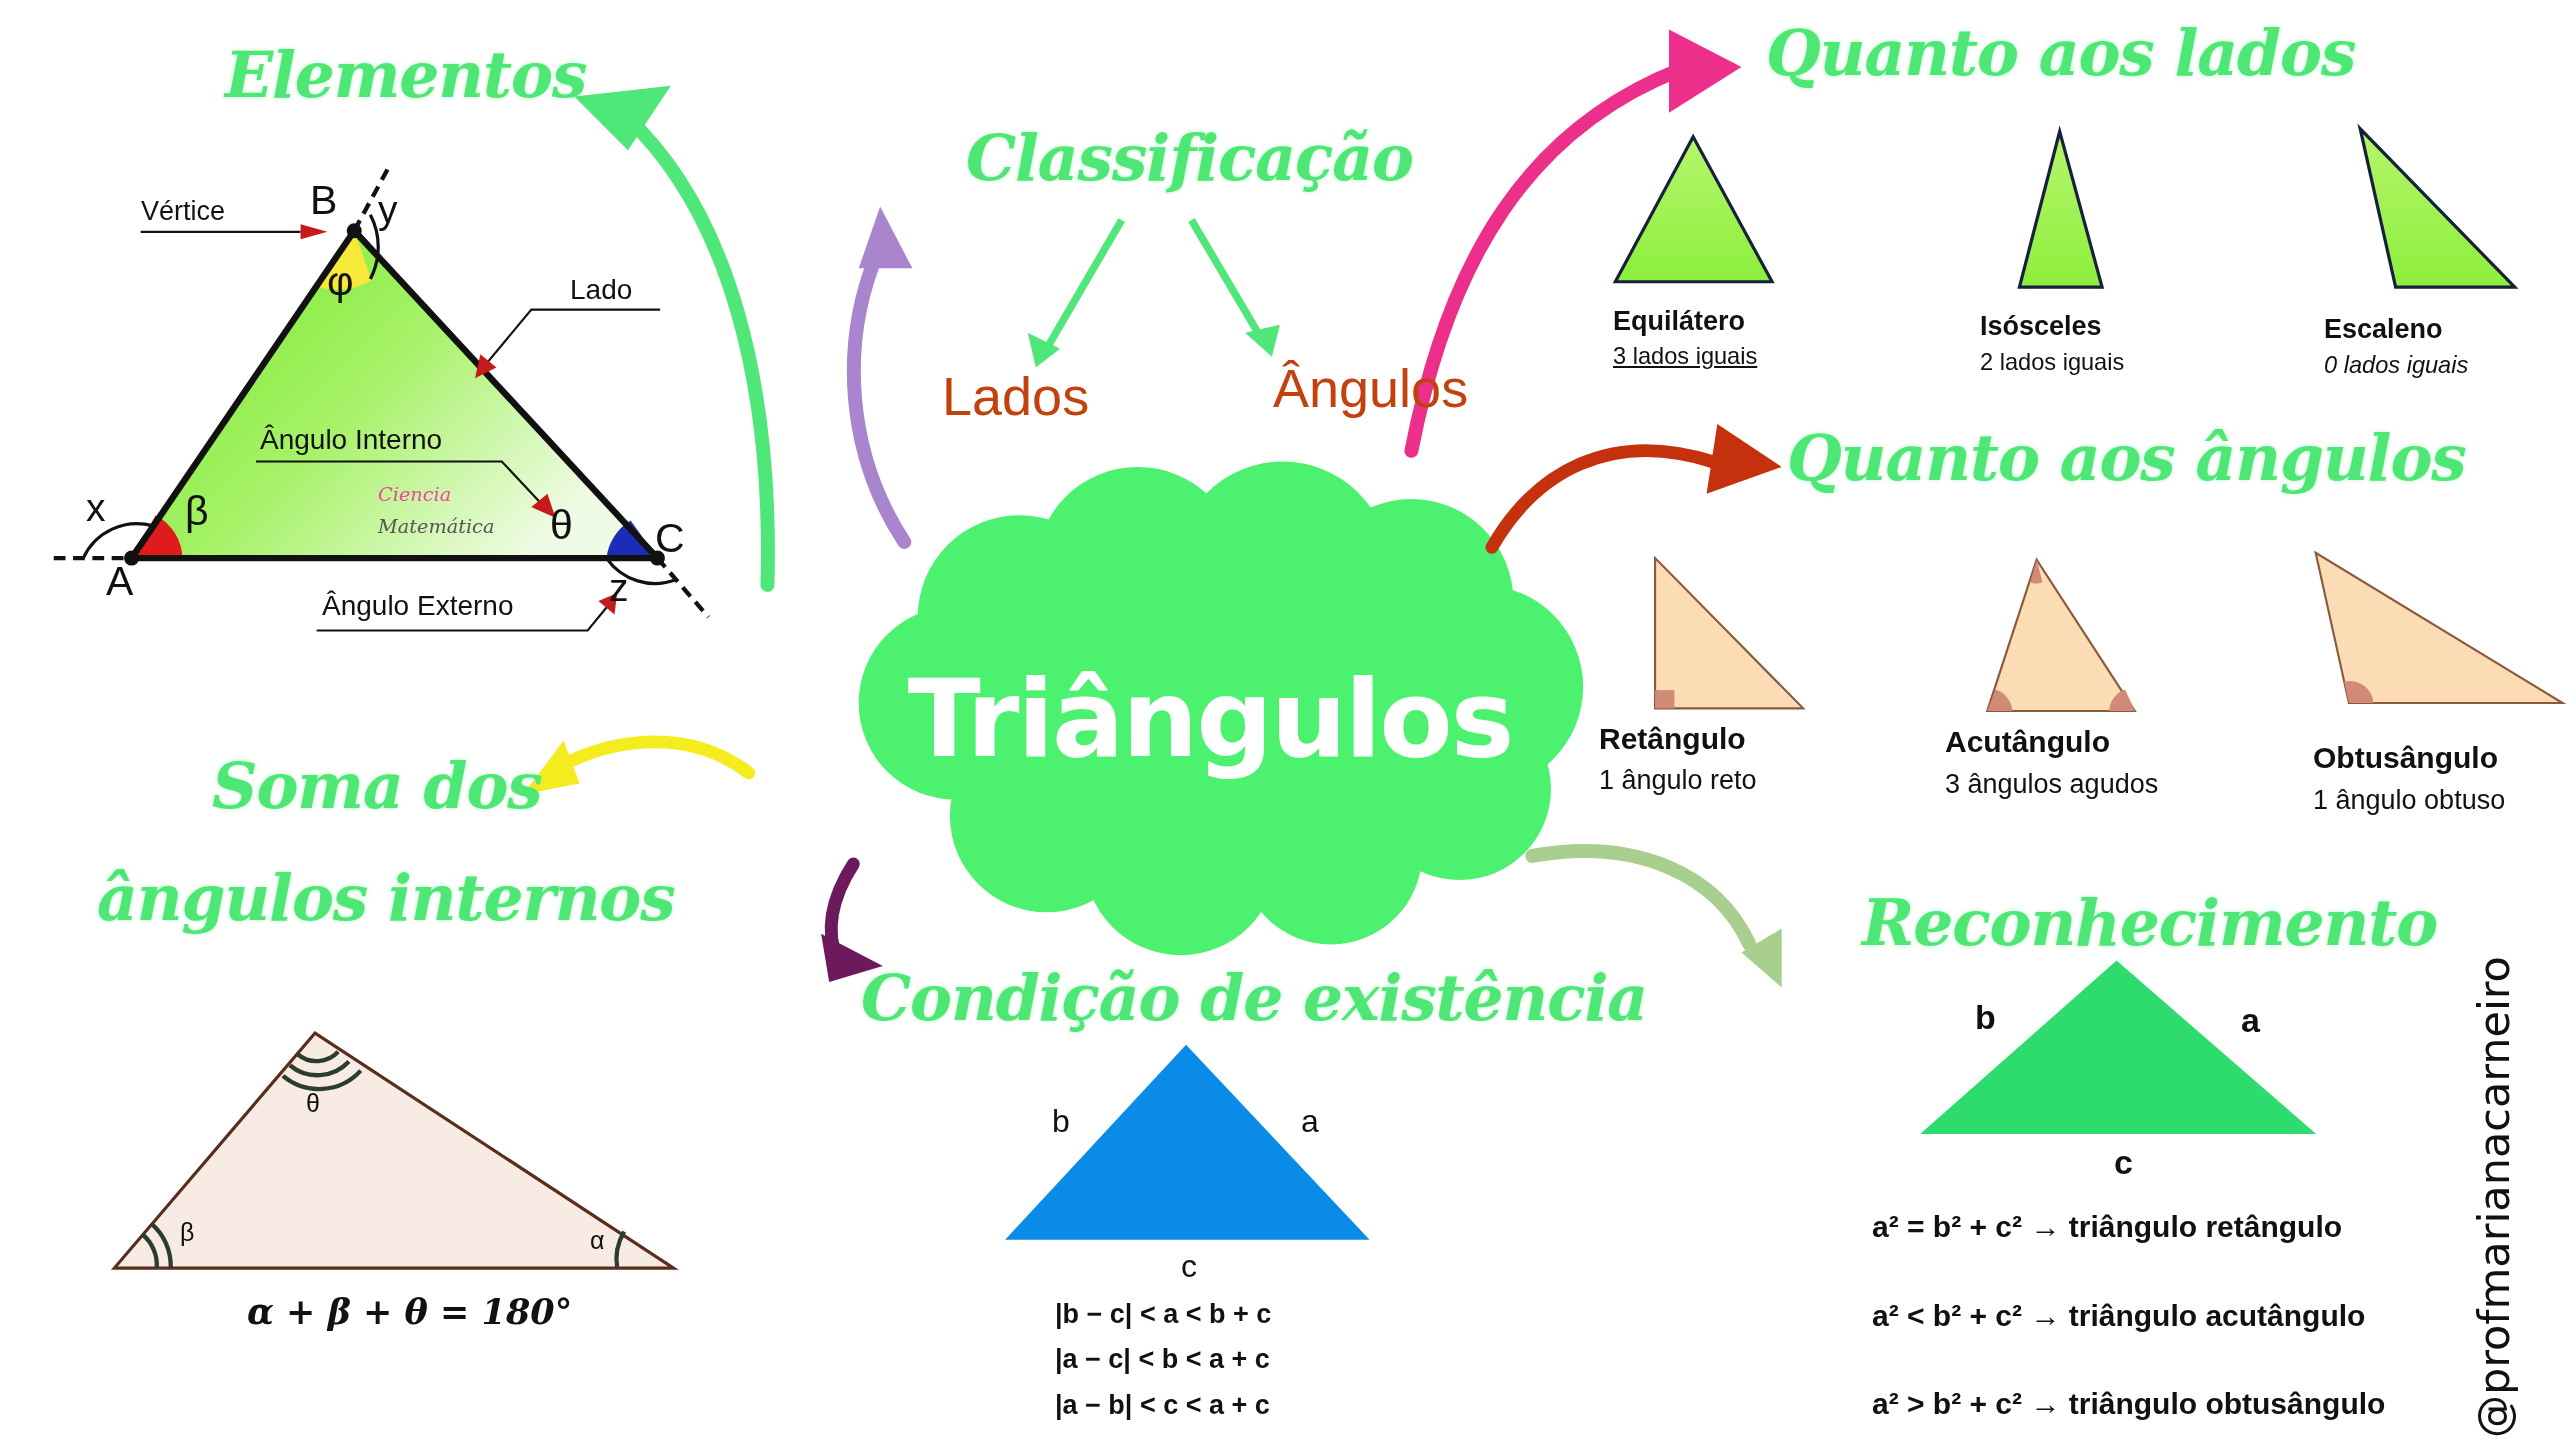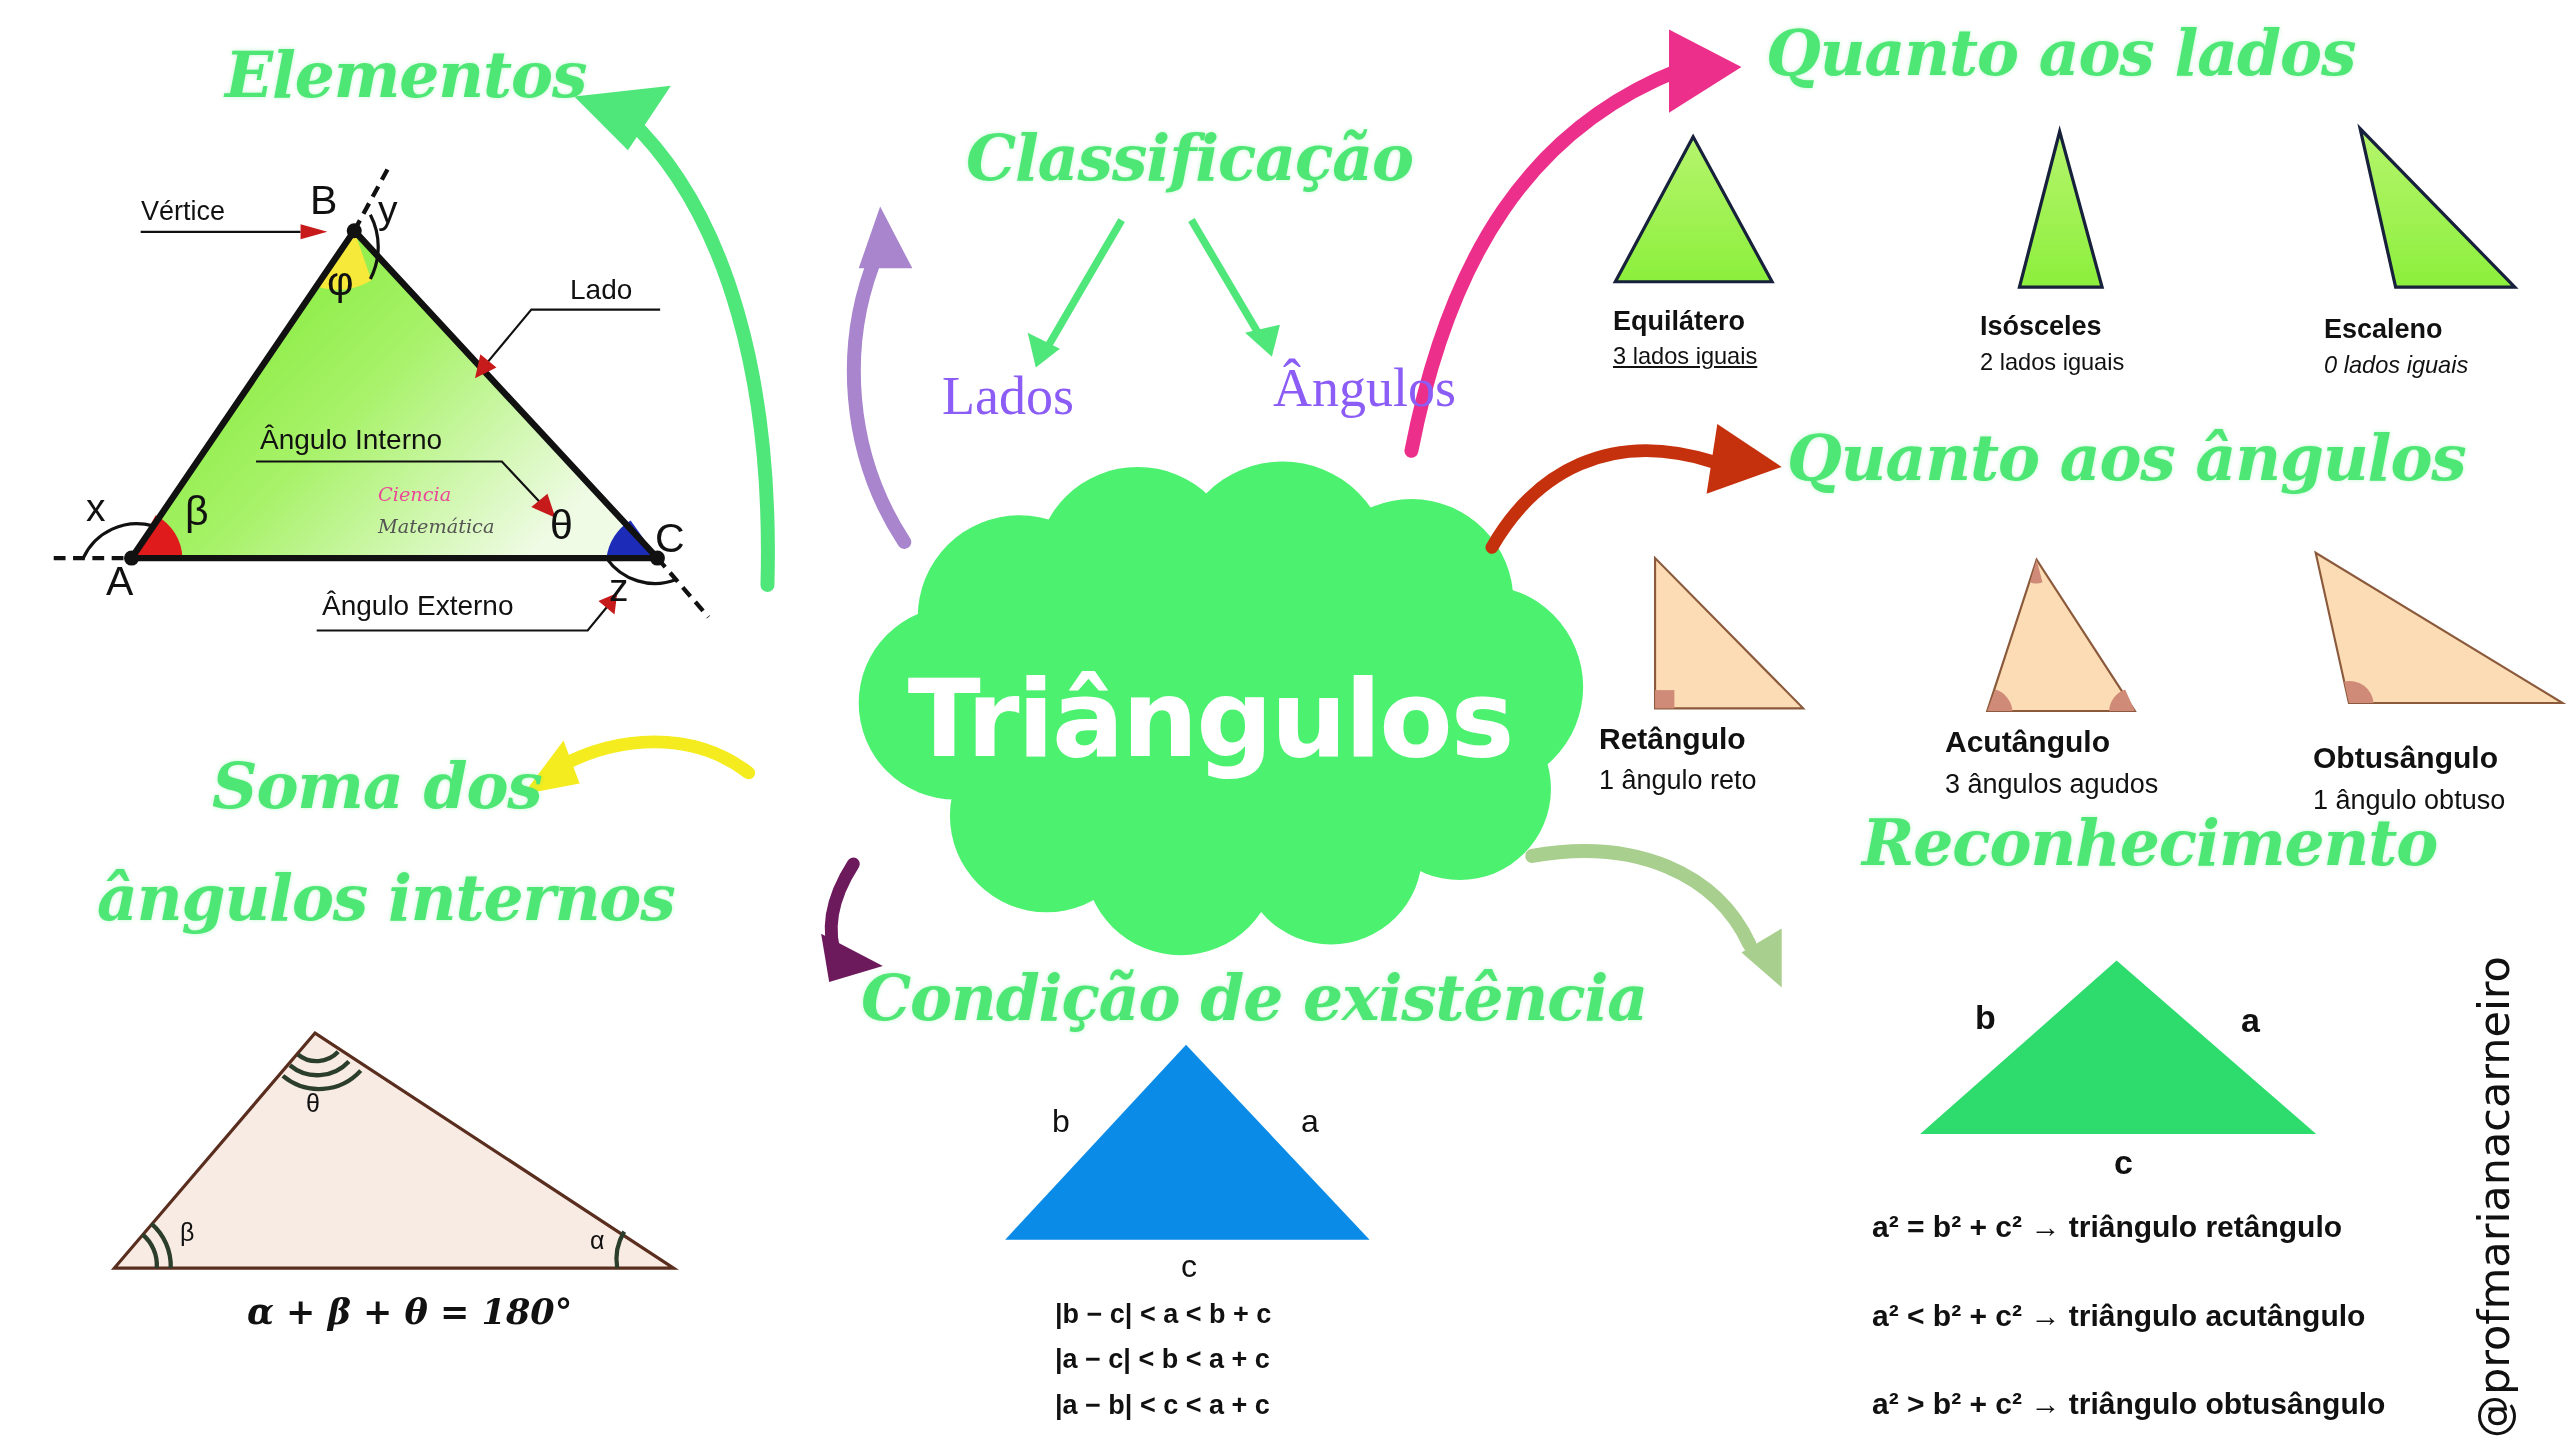--- a/index.html
+++ b/index.html
@@ -4,21 +4,21 @@
 <style>
   html, body { margin: 0; padding: 0; background: #ffffff; }
   body { width: 2576px; height: 1450px; position: relative; overflow: hidden; font-family: "Liberation Sans", sans-serif; }
   .title {
     position: absolute; font-family: "DejaVu Serif", serif; font-weight: bold; font-style: italic;
     color: #4ee775; letter-spacing: -1.1px; white-space: nowrap;
     text-shadow: 0 0 4.3px rgba(78,231,117,0.35);
   }
   .t-big { font-size: 63px; }
   .label { position: absolute; color: #111; white-space: nowrap; }
-  .hand { font-family: Liberation Serif, serif; font-weight: 300; color: #8b5cf6; }
+  .hand { font-family: Liberation Sans, sans-serif; font-weight: 300; color: #c2410c; }
   .bold { font-weight: bold; }
   svg.layer { position: absolute; left: 0; top: 0; }
   .center-title {
     position: absolute; left: 907px; top: 657px; width: 606px; text-align: center;
     font-family: "DejaVu Sans", sans-serif; font-weight: bold; font-size: 107px; color: #ffffff;
     letter-spacing: -2.1px;
   }
   .formula { font-family: "Liberation Sans", sans-serif; font-weight: bold; font-size: 27px; color: #111; }
   .watermark {
     position: absolute; left: 2469px; top: 1438px; transform-origin: 0 0; transform: rotate(-90deg);
@@ -213,21 +213,21 @@
 <div class="label" style="left:247px; top:1291px; font-size:35px; font-family:'DejaVu Serif',serif; font-weight:bold; font-style:italic;">α + β + θ = 180°</div>
 
 <div class="title t-big" style="left:861px; top:961px;">Condição de existência</div>
 <div class="label" style="left:1052px; top:1103px; font-size:32px;">b</div>
 <div class="label" style="left:1301px; top:1103px; font-size:32px;">a</div>
 <div class="label" style="left:1181px; top:1248px; font-size:32px;">c</div>
 <div class="label formula" style="left:1055px; top:1299px;">|b − c| &lt; a &lt; b + c</div>
 <div class="label formula" style="left:1055px; top:1344px;">|a − c| &lt; b &lt; a + c</div>
 <div class="label formula" style="left:1055px; top:1390px;">|a − b| &lt; c &lt; a + c</div>
 
-<div class="title t-big" style="left:1862px; top:806px;text-align:right;">Reconhecimento</div>
+<div class="title t-big" style="left:1862px; top:886px;text-align:right;">Reconhecimento</div>
 <div class="label bold" style="left:1975px; top:998px; font-size:34px;">b</div>
 <div class="label bold" style="left:2241px; top:1001px; font-size:34px;">a</div>
 <div class="label bold" style="left:2114px; top:1143px; font-size:34px;">c</div>
 
 <div class="label formula" style="left:1872px; top:1210px; font-size:30px;">
   <span>a² = b² + c²</span>
   <span>→</span>
   <span>triângulo retângulo</span>
 </div>
 <div class="label formula" style="left:1872px; top:1299px; font-size:30px;">

